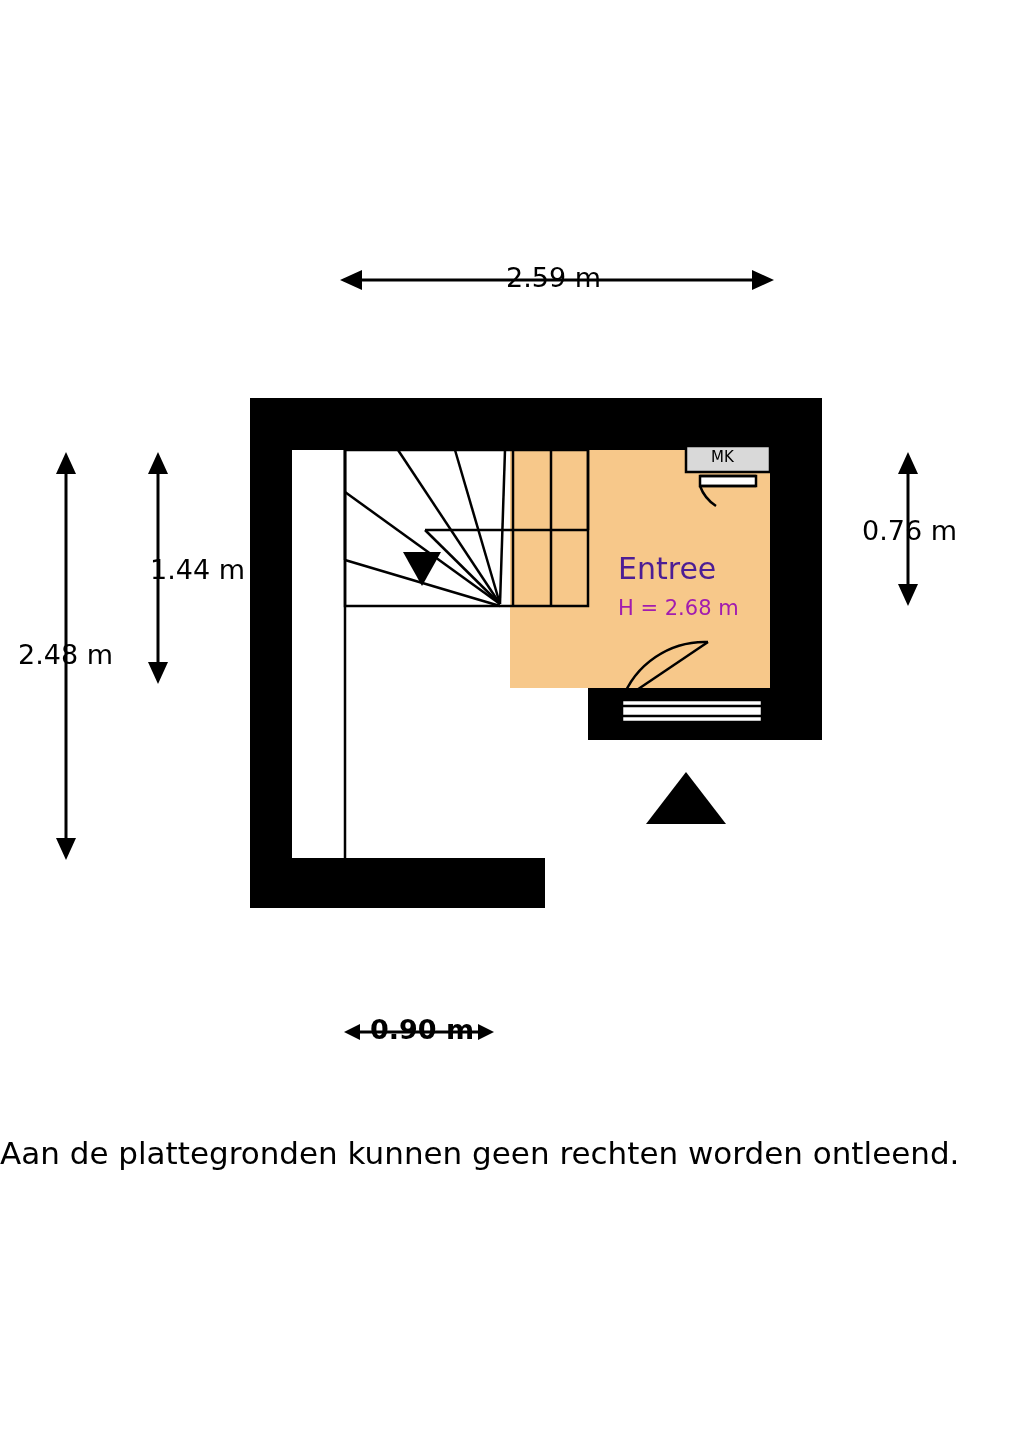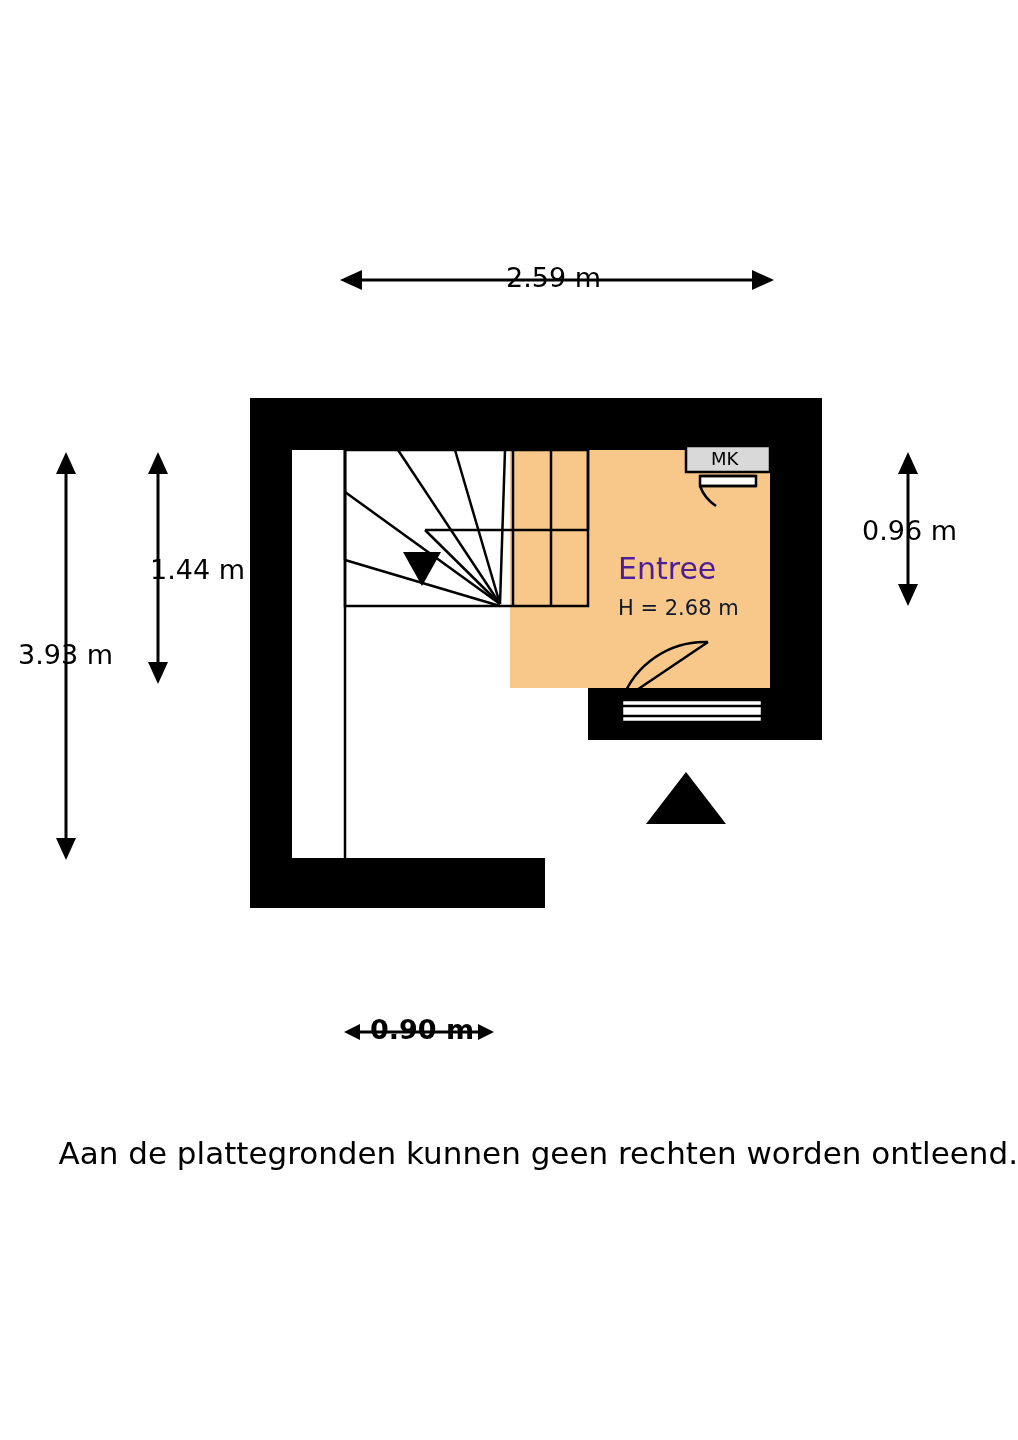--- a/index.html
+++ b/index.html
@@ -40,36 +40,36 @@
     position: absolute;
     font-family: "DejaVu Sans", "Liberation Sans", sans-serif;
     font-size: 30px;
     color: #4c1d95;
     white-space: nowrap;
   }
   .room-height {
     position: absolute;
     font-family: "DejaVu Sans", "Liberation Sans", sans-serif;
     font-size: 21px;
-    color: #0f172a;
+    color: #a21caf;
     white-space: nowrap;
   }
   .mk-label {
     position: absolute;
     font-family: "DejaVu Sans", "Liberation Sans", sans-serif;
-    font-size: 18px;
+    font-size: 15px;
     color: #000000;
     white-space: nowrap;
   }
   .disclaimer {
     position: absolute;
     left: 0;
     top: 1135px;
     width: 1018px;
-    text-align: right;
+    text-align: left;
     font-family: "DejaVu Sans", "Liberation Sans", sans-serif;
     font-size: 31px;
     color: #000000;
   }
 </style>
 </head>
 <body>
 
 <div id="floorplan-root">
 
@@ -155,25 +155,25 @@
       <path d="M 622 700 A 88 88 0 0 1 708 642"></path>
       <line x1="622" y1="700" x2="708" y2="642"></line>
     </g>
 
     <polygon points="686,772 726,824 646,824" fill="#000000"></polygon>
 
   </svg>
 
   <div class="dim-label" style="left:506px; top:262px;">2.59 m</div>
 
-  <div class="dim-label" style="left:18px; top:639px;">3.93 m</div>
+  <div class="dim-label" style="left:18px; top:639px;">2.48 m</div>
 
   <div class="dim-label" style="left:114px; top:554px;margin-left:36px;">1.44 m</div>
 
-  <div class="dim-label" style="left:862px; top:515px;">0.96 m</div>
+  <div class="dim-label" style="left:862px; top:515px;">0.76 m</div>
 
   <div class="dim-label" style="left:370px; top:1014px;font-weight:bold;">0.90 m</div>
 
   <div class="room-name" style="left:618px; top:551px;">Entree</div>
 
   <div class="room-height" style="left:618px; top:596px;">H = 2.68 m</div>
 
   <div class="mk-label" style="left:711px; top:448px;">MK</div>
 
   <div class="disclaimer">Aan de plattegronden kunnen geen rechten worden ontleend.</div>

